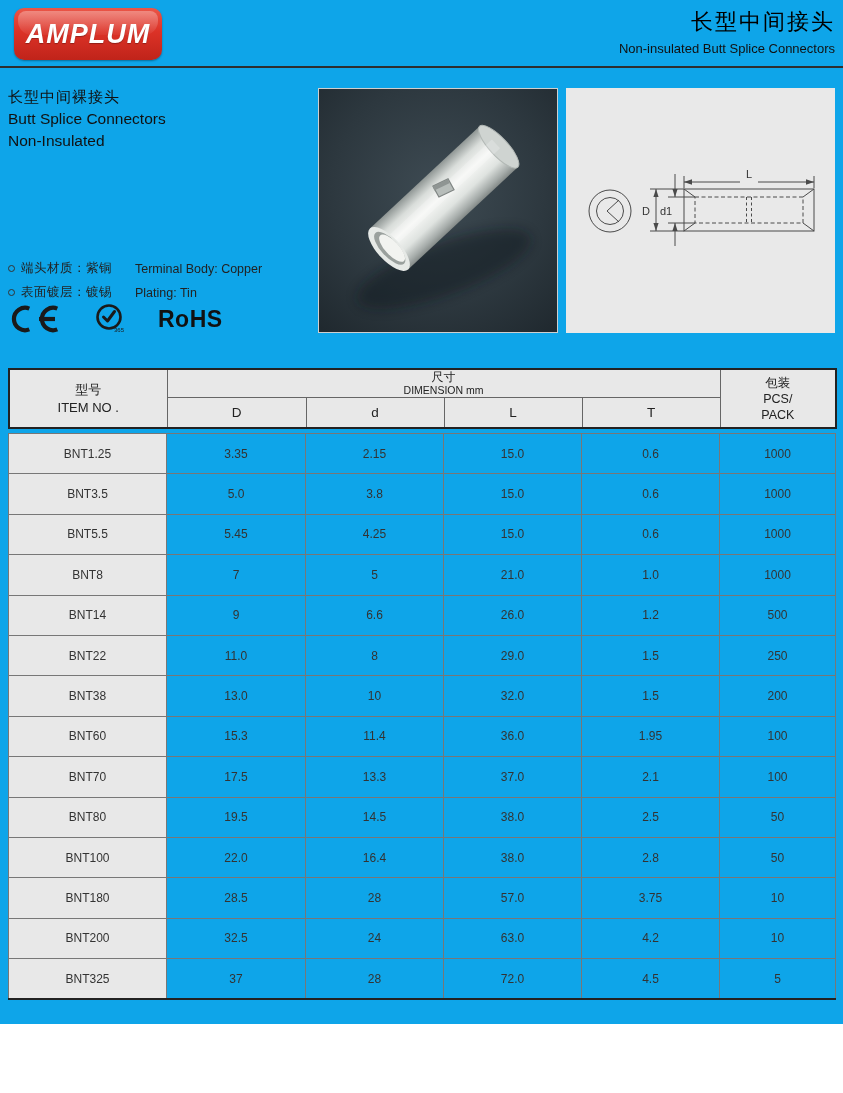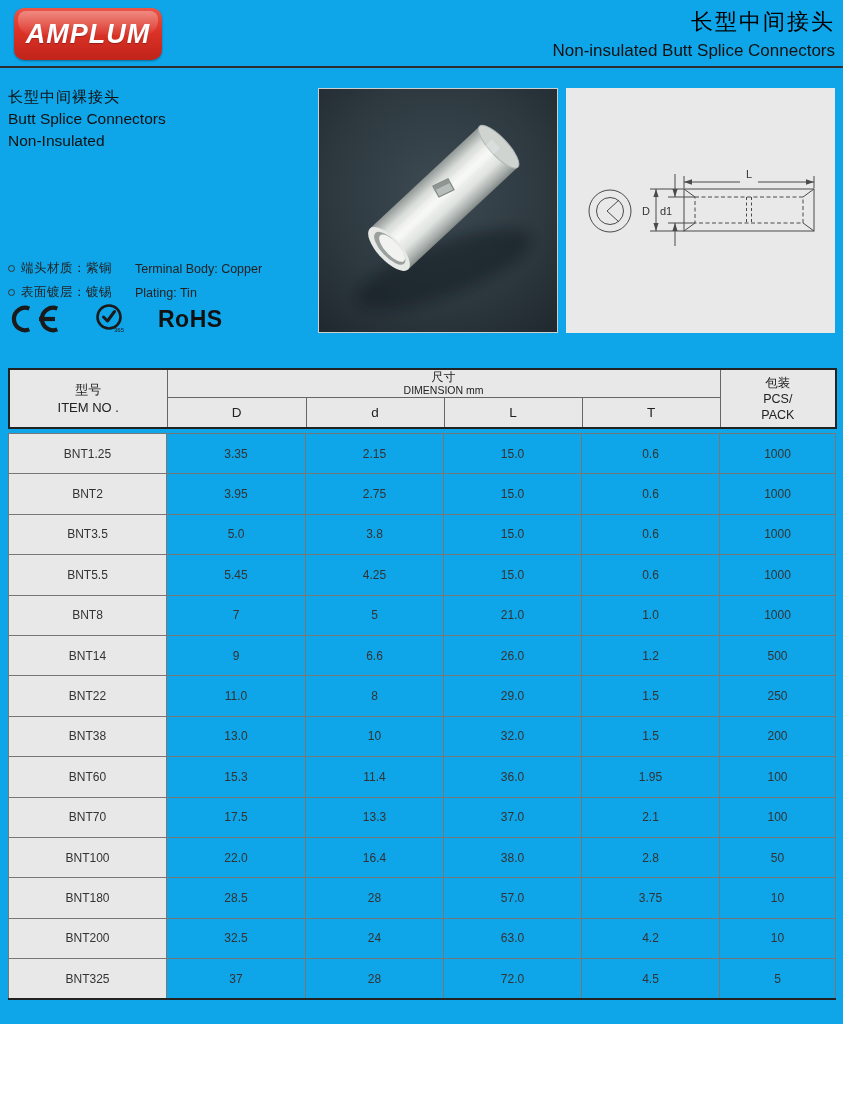--- a/index.html
+++ b/index.html
@@ -9,21 +9,21 @@
   
   .logo { position:absolute; left:14px; top:8px; width:148px; height:52px;
           border-radius:10px; background:linear-gradient(180deg,#ea5648 0%,#dc3227 45%,#c0241a 100%);
           box-shadow:0 1px 2px rgba(0,0,0,.35); display:flex; align-items:center; justify-content:center; }
   .logo-gloss { position:absolute; left:4px; right:4px; top:3px; height:24px;
           border-radius:8px 8px 14px 14px; background:linear-gradient(rgba(255,255,255,.32),rgba(255,255,255,.04)); }
   .logo-text { position:relative; color:#fff; font-weight:bold; font-style:italic;
           font-size:27px; letter-spacing:1px; text-shadow:0 1px 1px rgba(0,0,0,.3); }
   .head-titles { position:absolute; right:8px; top:7px; text-align:right; }
   .head-title-zh { font-size:22px; color:#000; letter-spacing:2px; }
-  .head-title-en { font-size:17px; color:#111; margin-top:4px; }
+  .head-title-en { font-size:13px; color:#111; margin-top:4px; }
   .head-rule { position:absolute; left:0; top:66px; width:843px; height:2px; background:#2e2e2e; }
 
   
   .prod-block { position:absolute; left:8px; top:88px; width:300px; }
   .prod-zh { font-size:15px; font-weight:normal; color:#111; letter-spacing:1px; }
   .prod-en { font-size:15.5px; color:#111; line-height:20px; margin-top:2px; }
 
   .spec-lines { position:absolute; left:8px; top:260px; width:300px; }
   .spec-line { display:flex; align-items:center; margin-bottom:7px; font-size:12.5px; color:#222; }
   .bullet { width:7px; height:7px; border:1.5px solid #333; border-radius:50%; margin-right:6px; flex:0 0 auto; }
@@ -232,28 +232,20 @@
       <tbody>
           <tr>
     <td class="item">BNT1.25</td>
     <td>3.35</td>
     <td>2.15</td>
     <td>15.0</td>
     <td>0.6</td>
     <td>1000</td>
   </tr>
           <tr>
-    <td class="item">BNT2</td>
-    <td>3.95</td>
-    <td>2.75</td>
-    <td>15.0</td>
-    <td>0.6</td>
-    <td>1000</td>
-  </tr>
-          <tr>
     <td class="item">BNT3.5</td>
     <td>5.0</td>
     <td>3.8</td>
     <td>15.0</td>
     <td>0.6</td>
     <td>1000</td>
   </tr>
           <tr>
     <td class="item">BNT5.5</td>
     <td>5.45</td>
@@ -304,20 +296,28 @@
   </tr>
           <tr>
     <td class="item">BNT70</td>
     <td>17.5</td>
     <td>13.3</td>
     <td>37.0</td>
     <td>2.1</td>
     <td>100</td>
   </tr>
           <tr>
+    <td class="item">BNT80</td>
+    <td>19.5</td>
+    <td>14.5</td>
+    <td>38.0</td>
+    <td>2.5</td>
+    <td>50</td>
+  </tr>
+          <tr>
     <td class="item">BNT100</td>
     <td>22.0</td>
     <td>16.4</td>
     <td>38.0</td>
     <td>2.8</td>
     <td>50</td>
   </tr>
           <tr>
     <td class="item">BNT180</td>
     <td>28.5</td>

